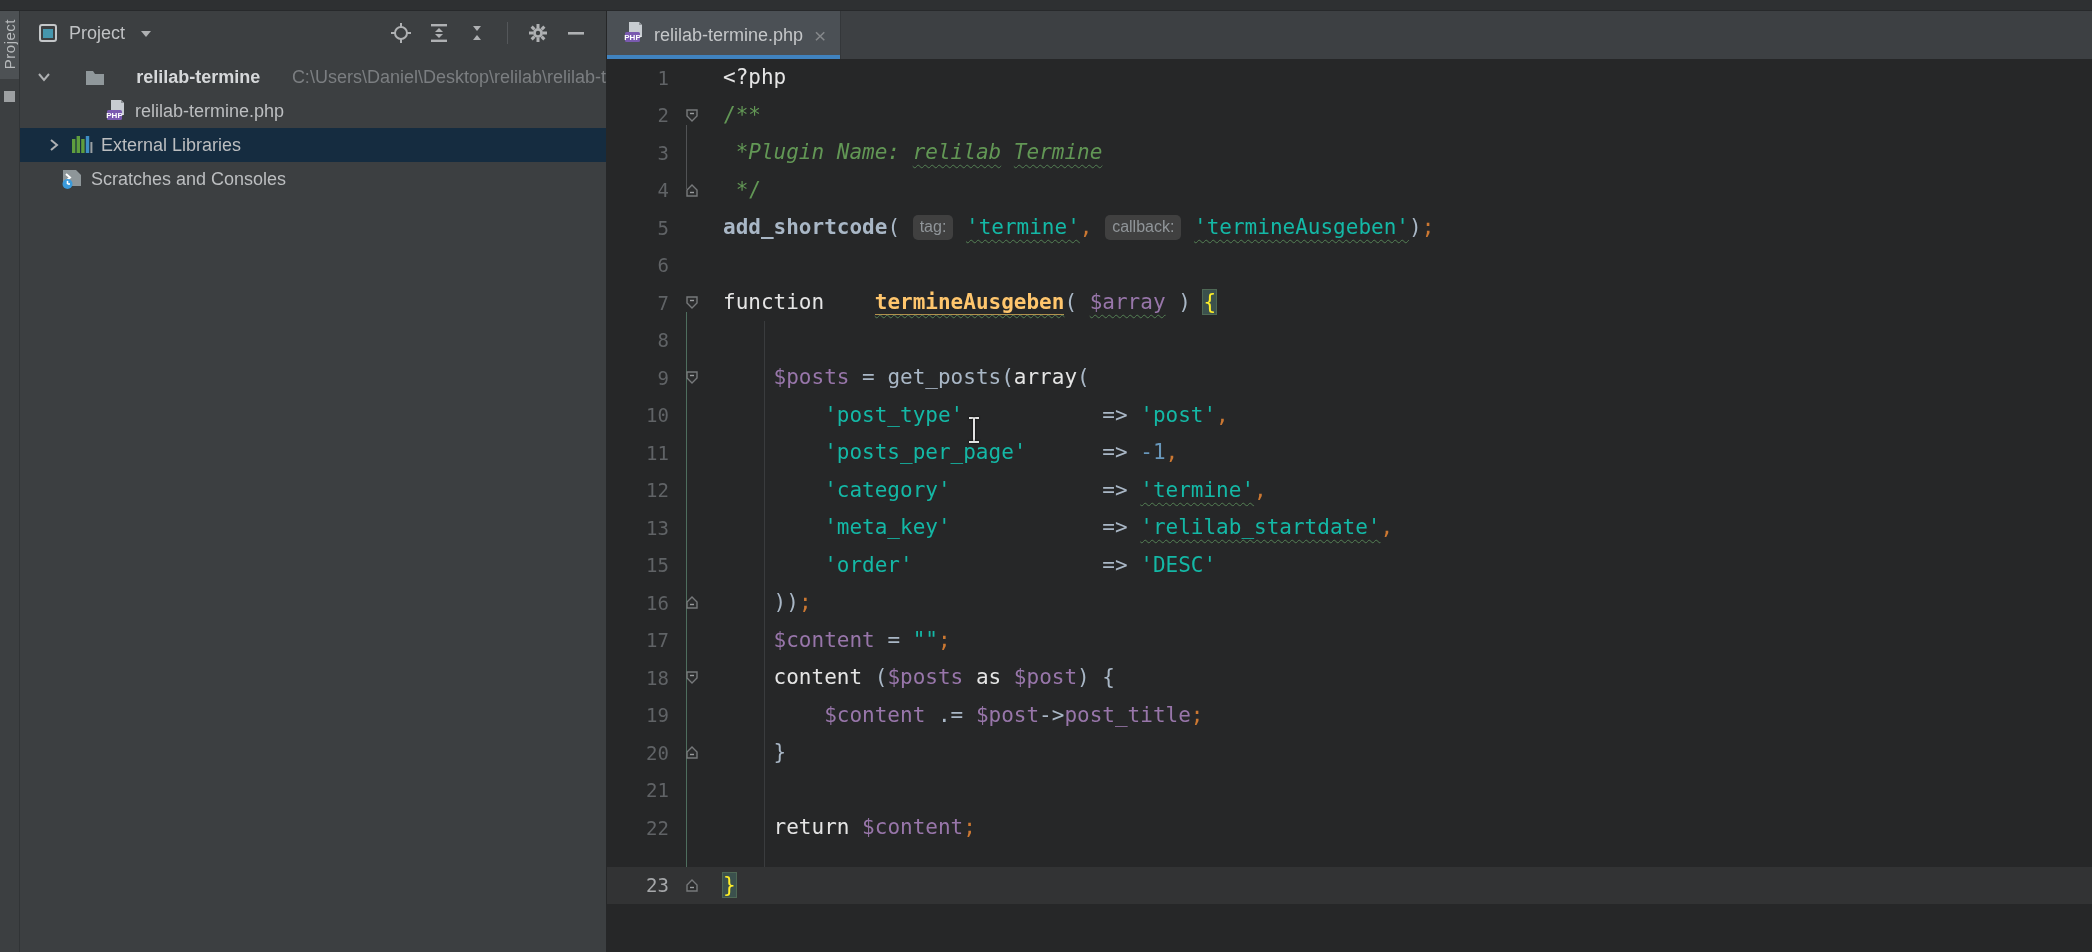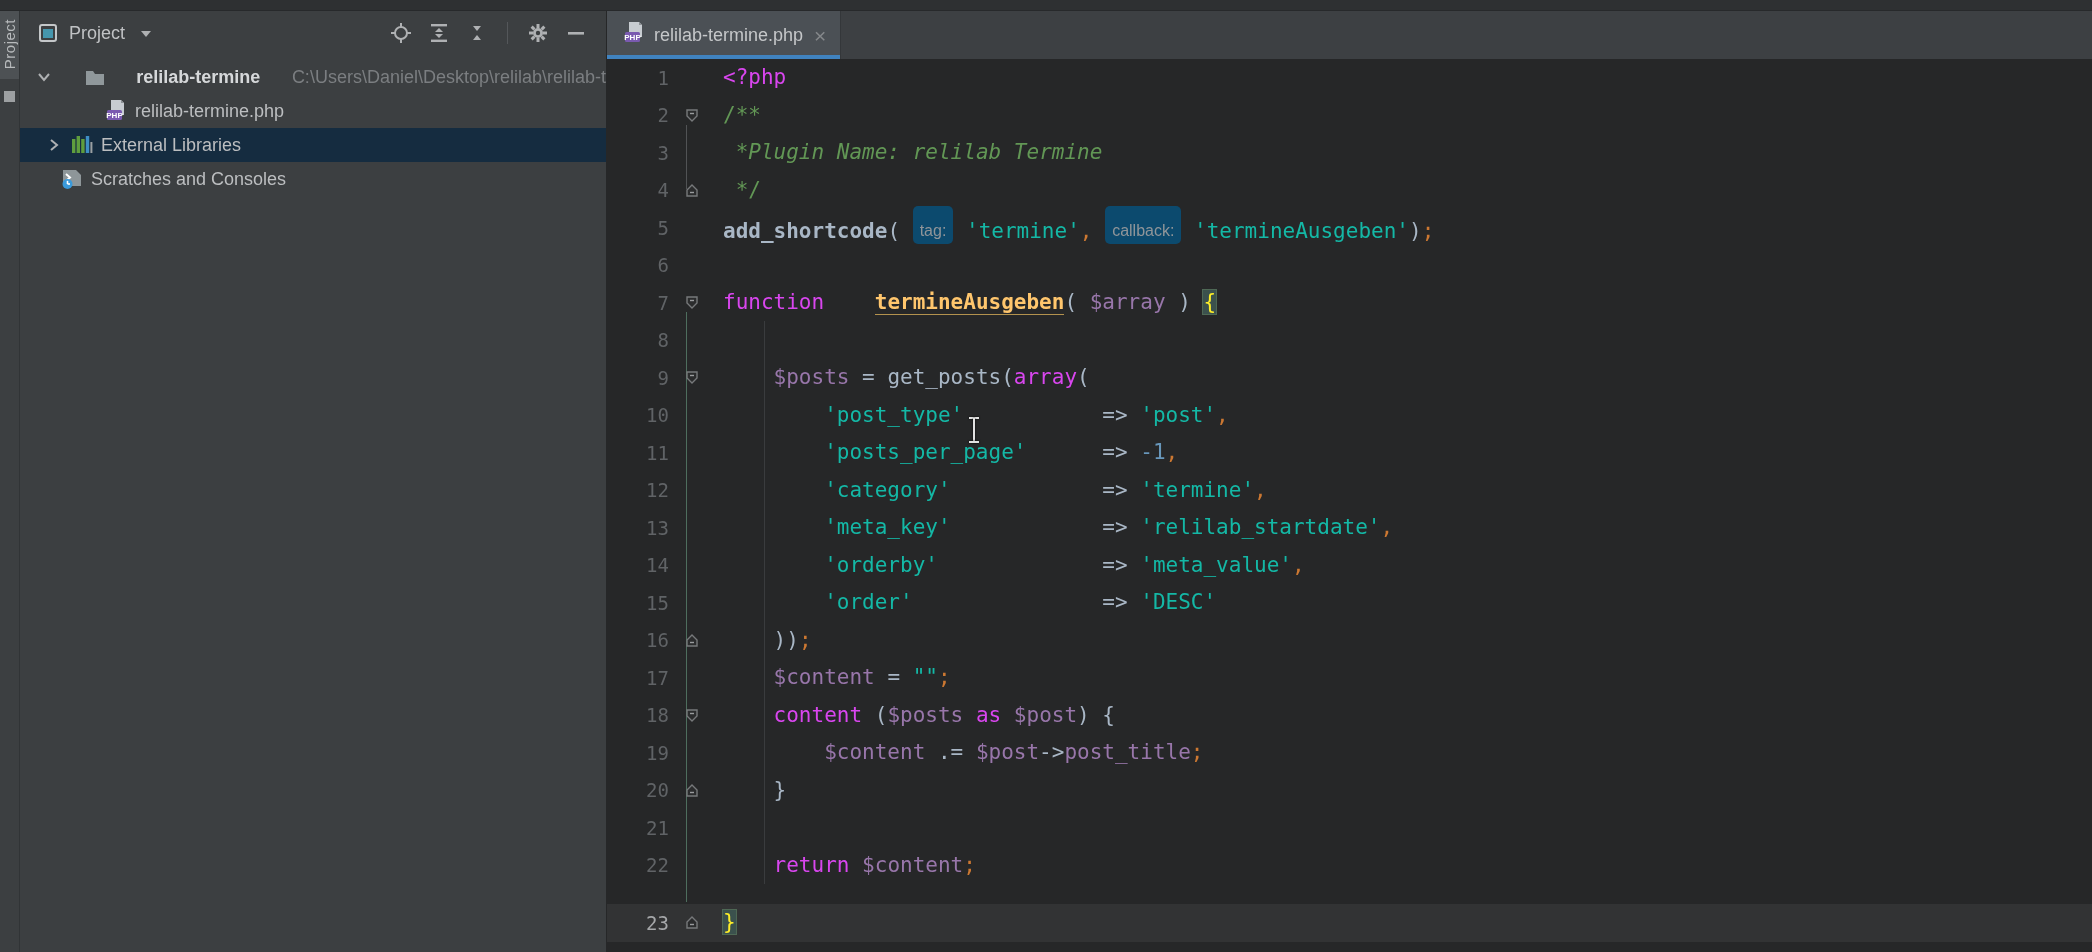--- a/index.html
+++ b/index.html
@@ -44,37 +44,37 @@
   .lines{position:absolute;left:0;top:0;right:0;}
   .row{display:flex;height:37.5px;align-items:center;}
   .row.cur{background:#323334;margin-top:20px;}
   .ln{width:62px;text-align:right;color:#606366;font:19px "DejaVu Sans Mono",monospace;flex:none;}
   .row.cur .ln{color:#a5a7a9;}
   .fold{width:46px;flex:none;display:flex;justify-content:center;align-items:center;height:100%;}
   pre.codeline{margin:0;padding-left:8px;font:21px "DejaVu Sans Mono",monospace;
                color:#a9b7c6;white-space:pre;line-height:37.5px;}
 
   
-  .tok-kw{color:#d946ef;}
+  .tok-kw{color:#e5e5e5;}
   .tok-com{color:#629755;}
   .tok-com.i{font-style:italic;}
   .tok-str{color:#14b8a6;}
   .tok-num{color:#6897bb;}
   .tok-var{color:#9876aa;}
   .tok-field{color:#9876aa;}
   .tok-decl{color:#ffc66d;border-bottom:1px solid #b3924e;}
   .tok-fn{color:#a9b7c6;margin-top:40px;}
   .tok-pl{color:#a9b7c6;}
   .tok-pun{color:#cc7832;}
   .tok-brace{color:#ffef28;background:#3b514d;box-shadow:0 0 0 1px #4e6855;}
   .b{font-weight:bold;}
-  .u{text-decoration-style:wavy;text-decoration-color:#548054;
+  .u{text-decoration:underline;text-decoration-style:wavy;text-decoration-color:#548054;
      text-decoration-thickness:1px;text-underline-offset:5px;margin-top:8px;}
-  .tok-hint{display:inline-block;background:#0c4a6e;color:#909599;border-radius:5px;
-            font:16px "Liberation Sans",sans-serif;padding:14px 7px 2px;line-height:22px;
+  .tok-hint{display:inline-block;background:#404040;color:#909599;border-radius:5px;
+            font:16px "Liberation Sans",sans-serif;padding:1px 7px 2px;line-height:22px;
             vertical-align:2px;}
 
   
   .ovl{position:absolute;pointer-events:none;}
   .guide{width:1px;background:#3a3c3e;}
   .foldline-act{width:1px;background:#4e6e5e;}
   .foldline{width:1px;background:#515355;}
   .ibeam{width:14px;height:26px;}
   .ibeam:before,.ibeam:after{content:"";position:absolute;left:2px;width:10px;height:2px;
       background:#e2e2e2;box-shadow:0 0 2px #000;}
@@ -316,25 +316,20 @@
               <div class="ln">12</div>
               <div class="fold"></div>
               <pre class="codeline"><span class="tok-pl">        </span><span class="tok-str">'category'</span><span class="tok-pl">            </span><span class="tok-pl">=&gt; </span><span class="tok-str u">'termine'</span><span class="tok-pun">,</span></pre>
             </div>
             <div class="row">
               <div class="ln">13</div>
               <div class="fold"></div>
               <pre class="codeline"><span class="tok-pl">        </span><span class="tok-str">'meta_key'</span><span class="tok-pl">            </span><span class="tok-pl">=&gt; </span><span class="tok-str u">'relilab_startdate'</span><span class="tok-pun">,</span></pre>
             </div>
             <div class="row">
-              <div class="ln">14</div>
-              <div class="fold"></div>
-              <pre class="codeline"><span class="tok-pl">        </span><span class="tok-str u">'orderby'</span><span class="tok-pl">             </span><span class="tok-pl">=&gt; </span><span class="tok-str">'meta_value'</span><span class="tok-pun">,</span></pre>
-            </div>
-            <div class="row">
               <div class="ln">15</div>
               <div class="fold"></div>
               <pre class="codeline"><span class="tok-pl">        </span><span class="tok-str">'order'</span><span class="tok-pl">               </span><span class="tok-pl">=&gt; </span><span class="tok-str">'DESC'</span></pre>
             </div>
             <div class="row">
               <div class="ln">16</div>
               <div class="fold">
                 <svg width="14" height="15">
                   <polygon points="2,13 12,13 12,7 7,2 2,7" fill="#2b2c2d" stroke="#77797b" stroke-width="1.4"></polygon>
                   <line x1="5" y1="9.5" x2="9" y2="9.5" stroke="#9a9c9e" stroke-width="1.4"></line>

